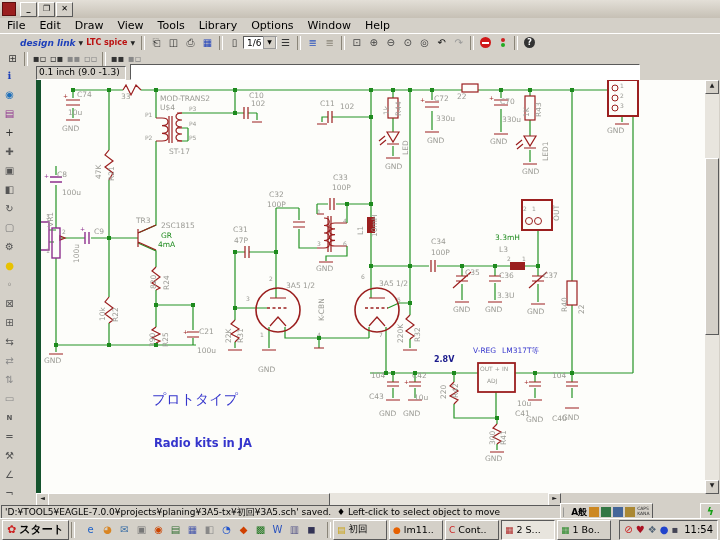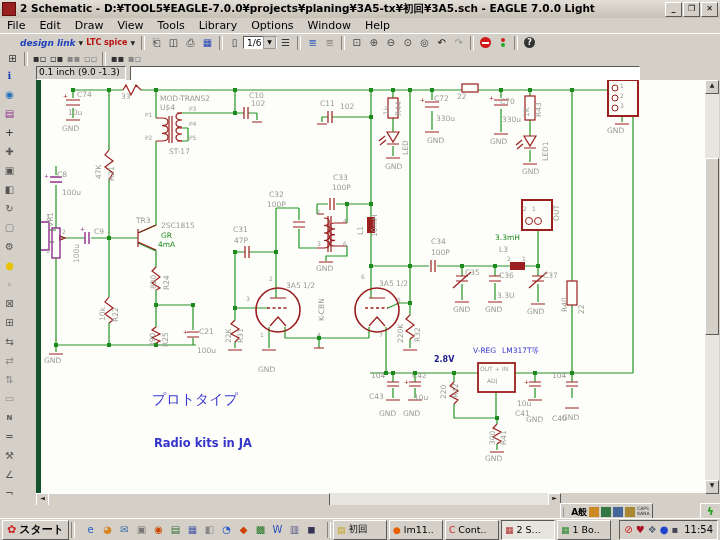--- a/index.html
+++ b/index.html
@@ -27,21 +27,21 @@
   .combo{width:34px;height:13px;background:#fff;border:1px solid;border-color:#5a5a5a #fff #fff #5a5a5a;
          font-size:9px;display:flex;align-items:center;padding-left:3px;box-sizing:border-box}
   .combo span.arr{margin-left:auto;width:11px;height:11px;background:#d4d0c8;border:1px solid #999;
          font-size:6px;text-align:center;line-height:10px}
   .stopicon{width:11px;height:11px;border-radius:50%;background:#d01818;position:relative}
   .stopicon::after{content:"";position:absolute;left:2px;top:4.5px;width:7px;height:2px;background:#fff}
   .helpicon{width:11px;height:11px;border-radius:50%;background:#333;color:#fff;font-size:8px;font-weight:bold;
             text-align:center;line-height:11px}
   .lights{display:flex;flex-direction:column;gap:1px}
   .lights i{width:4px;height:4px;border-radius:50%;display:block}
-  .coordbar{position:absolute;left:36px;top:66px;width:608px;height:14px;background:#d4d0c8;display:flex;align-items:flex-start}
+  .coordbar{position:absolute;left:36px;top:66px;width:608px;height:14px;background:#d4d0c8;display:flex;align-items:flex-end}
   .coordbox{width:86px;height:12px;border:1px solid;border-color:#5a5a5a #fff #fff #5a5a5a;font-size:9px;
             padding-left:2px;white-space:nowrap;overflow:hidden;background:#d4d0c8}
   .cmdinput{flex:1;height:12px;margin:0 4px;background:#fff;border:1px solid;border-color:#5a5a5a #fff #fff #5a5a5a;font-size:9px}
   
   .palette{position:absolute;left:0;top:66px;width:36px;height:427px;background:#d4d0c8;
            display:flex;flex-wrap:wrap;align-content:flex-start}
   .pbtn{width:17px;height:17px;display:flex;align-items:center;justify-content:center;font-size:10px;color:#555;
         background:#d4d0c8;border:1px solid #d4d0c8}
   
   .canvas{position:absolute;left:36px;top:80px;width:669px;height:413px;background:#fdfdfa;overflow:hidden;
@@ -91,21 +91,20 @@
      display:flex;align-items:center;padding:0 4px;gap:3px;font-size:10px}
   .trayicon{font-size:10px;line-height:1}
   .clock{font-size:10px;margin-left:3px}
   .tbsep{width:2px;height:16px;border-left:1px solid #8a8578;border-right:1px solid #fff;margin:0 2px}
 </style>
 </head>
 <body>
 
 <div class="titlebar">
   <div class="appicon"></div>
-  <div class="title-text">2 Schematic - D:¥TOOL5¥EAGLE-7.0.0¥projects¥planing¥3A5-tx¥初回¥3A5.sch - EAGLE 7.0.0 Light</div>
   <div class="winbtns" id="winbtns">
       <div class="wbtn">_</div>
       <div class="wbtn">❐</div>
       <div class="wbtn">✕</div>
     </div>
 </div>
 
 <div class="menubar" id="menubar">
     <span class="menu-item">File</span>
     <span class="menu-item">Edit</span>
@@ -506,20 +505,24 @@
   <div class="sthumb" style="left:0;top:78px;width:12px;height:175px"></div>
   <div class="sbtn" style="left:0;top:400px;width:12px;height:12px">▼</div>
 </div>
 <div class="hscroll">
   <div class="sbtn" style="left:0;top:0;width:11px;height:11px">◄</div>
   <div class="sthumb" style="left:12px;top:0;width:280px;height:11px"></div>
   <div class="sbtn" style="left:512px;top:0;width:11px;height:11px">►</div>
 </div>
 
 <div class="statusrow">
+  <div class="statusmsg">
+    <span>'D:¥TOOL5¥EAGLE-7.0.0¥projects¥planing¥3A5-tx¥初回¥3A5.sch' saved.</span>&nbsp;
+    <span>♦ Left-click to select object to move</span>
+  </div>
   <div class="imebar">
     <span style="color:#888;font-size:8px">▏</span>
     <span class="ai">A般</span>
     <span class="imesq" style="background:#cc8822"></span>
     <span class="imesq" style="background:#337744"></span>
     <span class="imesq" style="background:#446699"></span>
     <span class="imesq" style="background:#aa8833"></span>
     <span class="capskana">
       <span>CAPS</span><br><span>KANA</span>
     </span>

